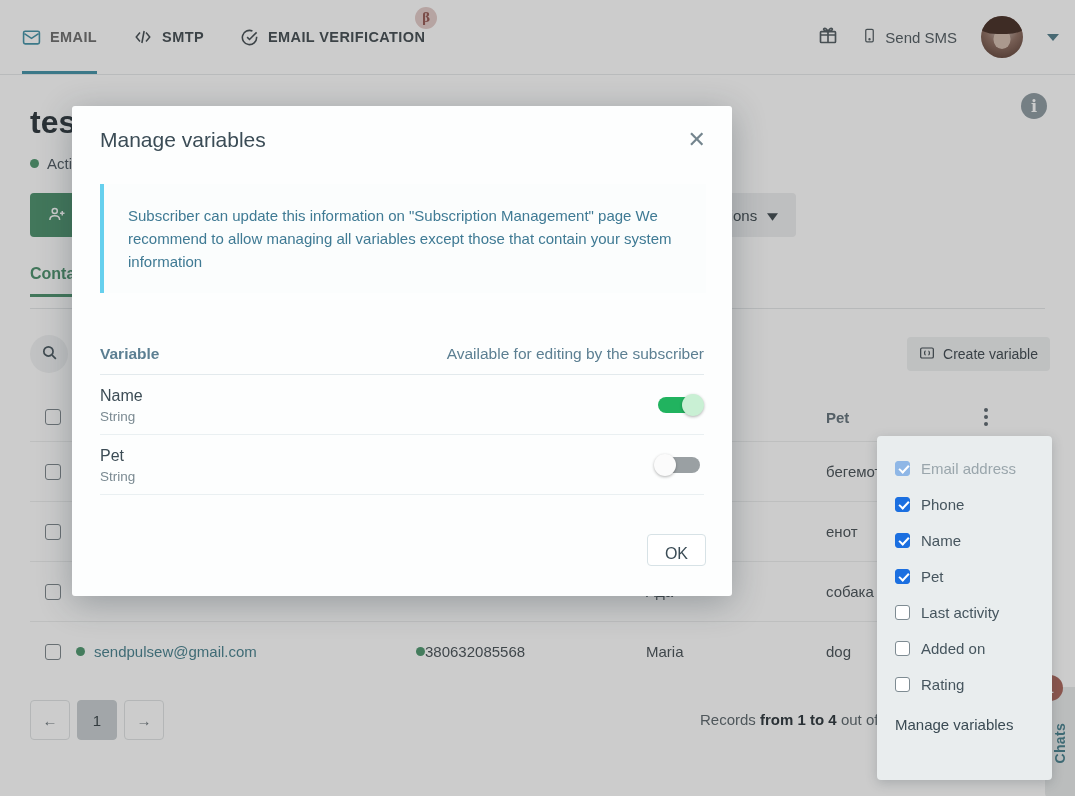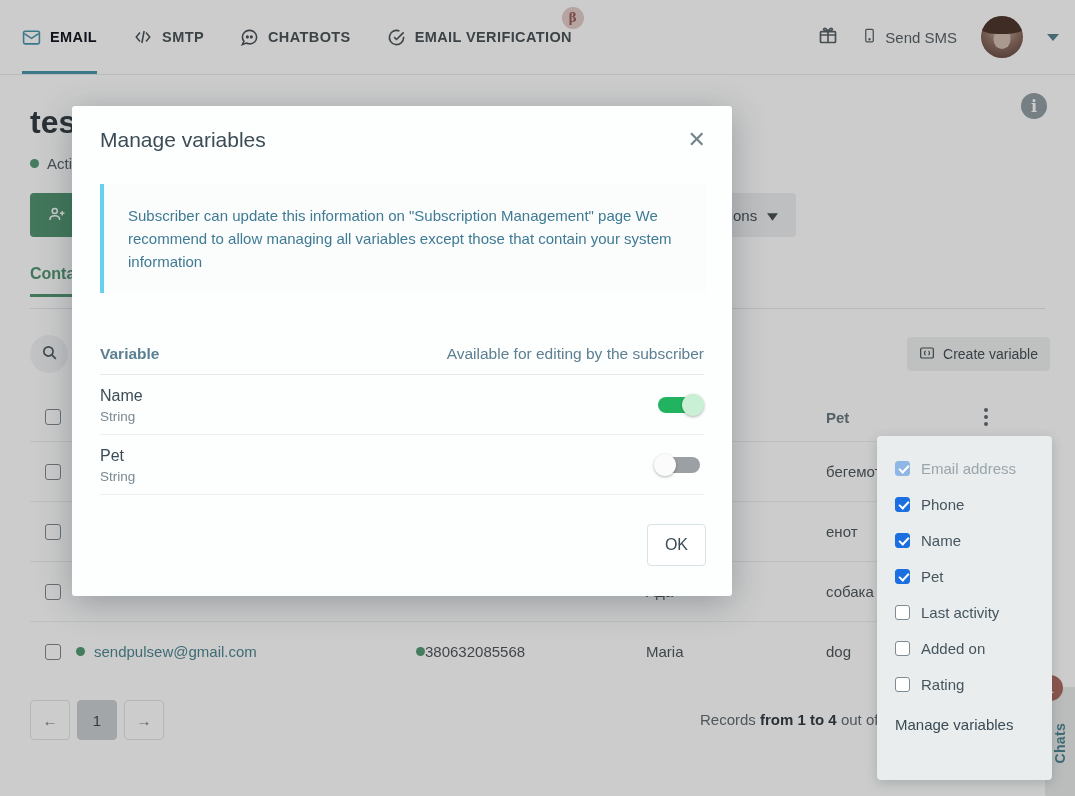--- a/index.html
+++ b/index.html
@@ -26,21 +26,21 @@
   }
   .nav-left { display: flex; align-items: center; height: 74px; padding-left: 22px; }
   .nav-item {
     display: flex; align-items: center; gap: 9px;
     height: 74px; padding: 0 18px 0 0; margin-right: 18px;
     font-size: 14.5px; font-weight: 700; letter-spacing: .4px;
     color: #46555e; text-transform: uppercase; white-space: nowrap;
     position: relative; cursor: pointer;
   }
   .nav-item .ico { display: inline-flex; align-items: center; }
-  .nav-item.active { color: #0f172a; }
+  .nav-item.active { color: #737373; }
   .nav-item.active::after {
     content: ""; position: absolute; left: 0; right: 18px; bottom: 0;
     height: 3px; background: #17a2c6;
   }
   .beta {
     position: absolute; right: 6px; top: 7px;
     width: 22px; height: 22px; border-radius: 50%;
     background: #f3c9c4; color: #c0554c;
     font-size: 12px; font-weight: 700; text-transform: none;
     display: flex; align-items: center; justify-content: center;
@@ -220,21 +220,21 @@
   }
   .toggle .knob {
     position: absolute; top: 0; left: 0; width: 22px; height: 22px; border-radius: 50%;
     background: #fbfbfb; box-shadow: 0 1px 3px rgba(0,0,0,.3);
   }
   .toggle.on .track { background: #21b35f; }
   .toggle.on .knob { left: 28px; background: #c9f0d4; }
 
   .modal-foot { position: absolute; right: 26px; bottom: 30px; }
   .btn-ok {
-    height: 42px; min-width: 56px; padding: 10px 17px;
+    height: 32px; min-width: 56px; padding: 10px 17px;
     background: #fff; border: 1px solid #d7e2e6; border-radius: 4px;
     font-size: 16px; color: #3b4c56; cursor: pointer;
   }
 </style>
 </head>
 <body>
 
 <div id="root">
 
   <div id="page">
@@ -257,30 +257,20 @@
           <span class="ico">
             <svg width="20" height="18" viewBox="0 0 24 24" fill="none" stroke="#46555e" stroke-width="2">
               <path d="M8 6l-5 6 5 6"></path>
                 <path d="M16 6l5 6-5 6"></path>
                 <path d="M13.5 4l-3 16"></path>
             </svg>
           </span>
           <span>SMTP</span>
         </div>
 
-        <div class="nav-item">
-          <span class="ico">
-            <svg width="19" height="19" viewBox="0 0 24 24" fill="none" stroke="#46555e" stroke-width="2">
-              <path d="M21 11.5a8.4 8.4 0 01-9 8.5 9 9 0 01-4-1L3 21l2-4.3A8.4 8.4 0 013 11.5 8.6 8.6 0 0112 3a8.6 8.6 0 019 8.5z"></path>
-              <circle cx="9.3" cy="11.3" r="1"></circle>
-                <circle cx="14.3" cy="11.3" r="1"></circle>
-            </svg>
-          </span>
-          <span>CHATBOTS</span>
-        </div>
 
         <div class="nav-item">
           <span class="ico">
             <svg width="19" height="19" viewBox="0 0 24 24" fill="none" stroke="#46555e" stroke-width="2">
               <path d="M21 11.2V12a9 9 0 11-5.3-8.2"></path>
                 <path d="M9 11.5l3 3 9-9"></path>
             </svg>
           </span>
           <span>EMAIL VERIFICATION</span>
           <span class="beta">β</span>

